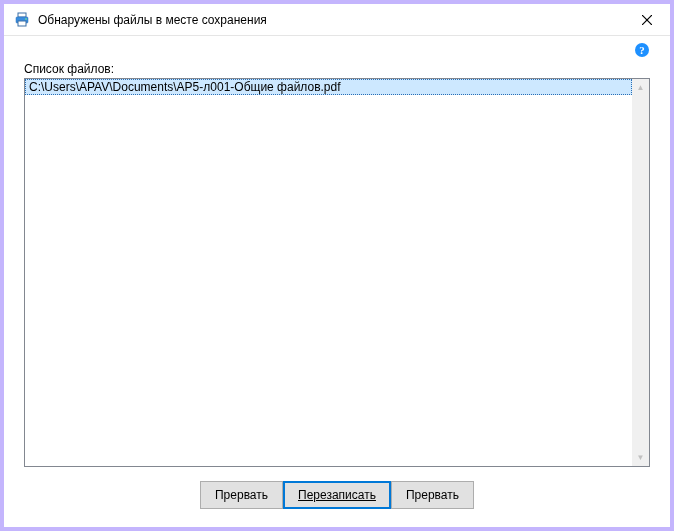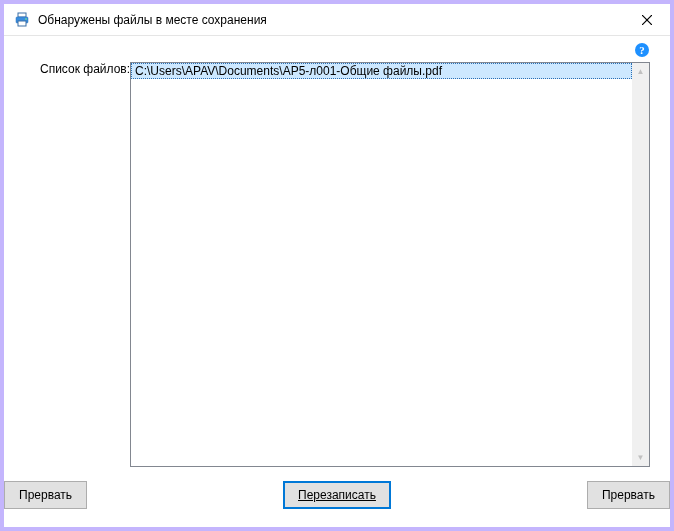--- a/index.html
+++ b/index.html
@@ -55,23 +55,23 @@
       justify-content: flex-end;
       padding: 6px 20px 0 20px;
     }
     .help-icon {
       width: 16px;
       height: 16px;
       cursor: pointer;
     }
     .content {
       flex: 1;
-      padding: 4px 20px 0 36px;
-      display: flex;
-      flex-direction: row;
+      padding: 4px 20px 0 20px;
+      display: flex;
+      flex-direction: column;
     }
     .list-label {
       font-size: 12px;
       color: #000;
       margin-bottom: 2px;
     }
     .listbox {
       flex: 1;
       border: 1px solid #828790;
       background: #fff;
@@ -114,21 +114,21 @@
       align-items: center;
       justify-content: center;
       color: #c0c0c0;
       font-size: 8px;
     }
     .scroll-track {
       flex: 1;
     }
     .button-row {
       display: flex;
-      justify-content: space-between;
+      justify-content: center;
       gap: 0;
       padding: 14px 0 18px 0;
     }
     .btn {
       min-width: 80px;
       height: 28px;
       padding: 0 14px;
       background: #e1e1e1;
       border: 1px solid #adadad;
       font-size: 12px;
@@ -172,21 +172,21 @@
         <circle cx="8" cy="8" r="7" fill="#1e90ff"></circle>
         <text x="8" y="12" text-anchor="middle" font-size="11" font-weight="bold" fill="#fff" font-family="Georgia">?</text>
       </svg>
     </span>
   </div>
 
   <div class="content">
     <div class="list-label">Список файлов:</div>
     <div class="listbox">
       <div class="listbox-inner">
-        <div class="list-item selected">C:\Users\APAV\Documents\АР5-л001-Общие файлы.pdf</div>
+        <div class="list-item selected">C:\Users\APAV\Documents\АР5-л001-Общие файлов.pdf</div>
       </div>
       <div class="scrollbar">
         <div class="scroll-btn">▲</div>
         <div class="scroll-track"></div>
         <div class="scroll-btn">▼</div>
       </div>
     </div>
   </div>
 
   <div class="button-row">

